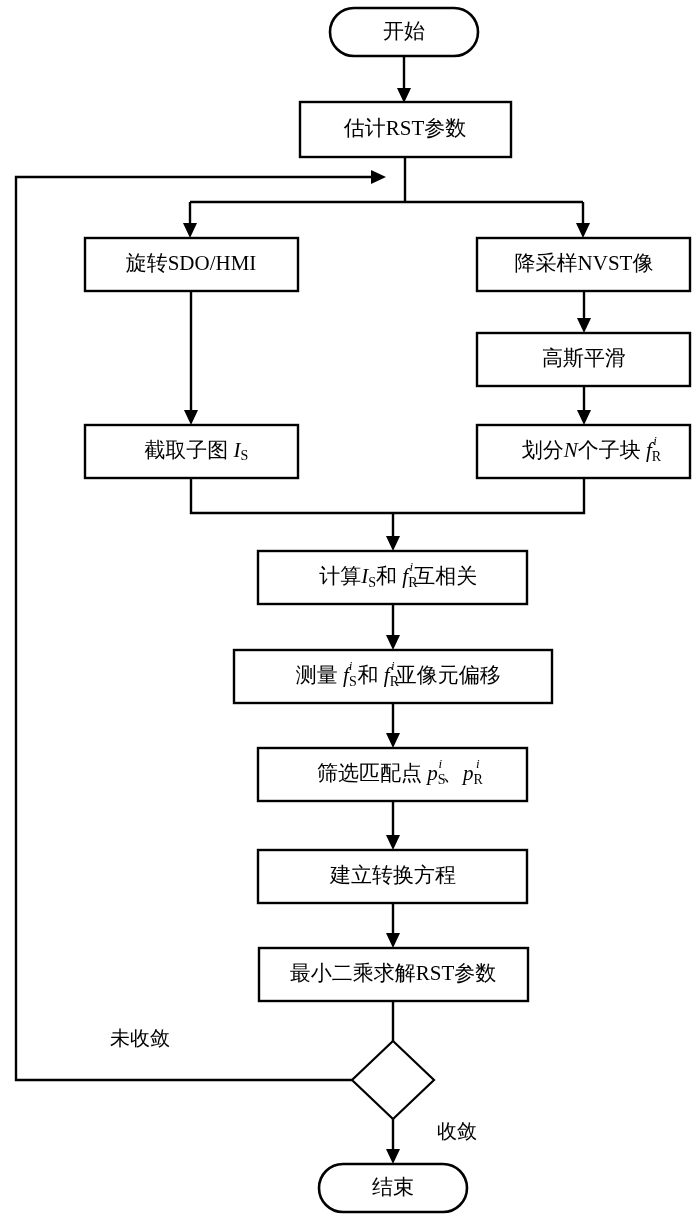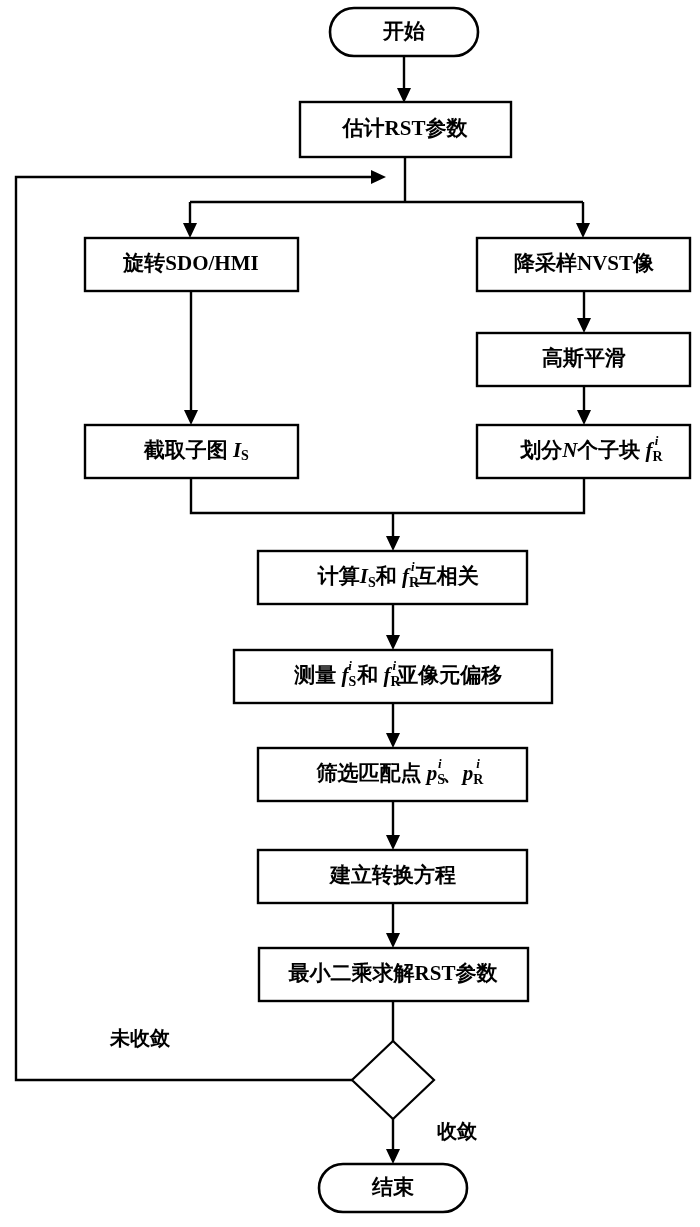--- a/index.html
+++ b/index.html
@@ -11,21 +11,20 @@
     width: 700px;
     height: 1227px;
     font-family: "Liberation Serif", "DejaVu Serif", serif;
     overflow: hidden;
   }
   #flowchart-root {
     position: relative;
     width: 700px;
     height: 1227px;
     background: #ffffff;
-    font-weight: bold;
   }
   svg.chart-canvas {
     display: block;
     width: 700px;
     height: 1227px;
   }
   .node-shape {
     fill: #ffffff;
     stroke: #000000;
     stroke-width: 2.4;

